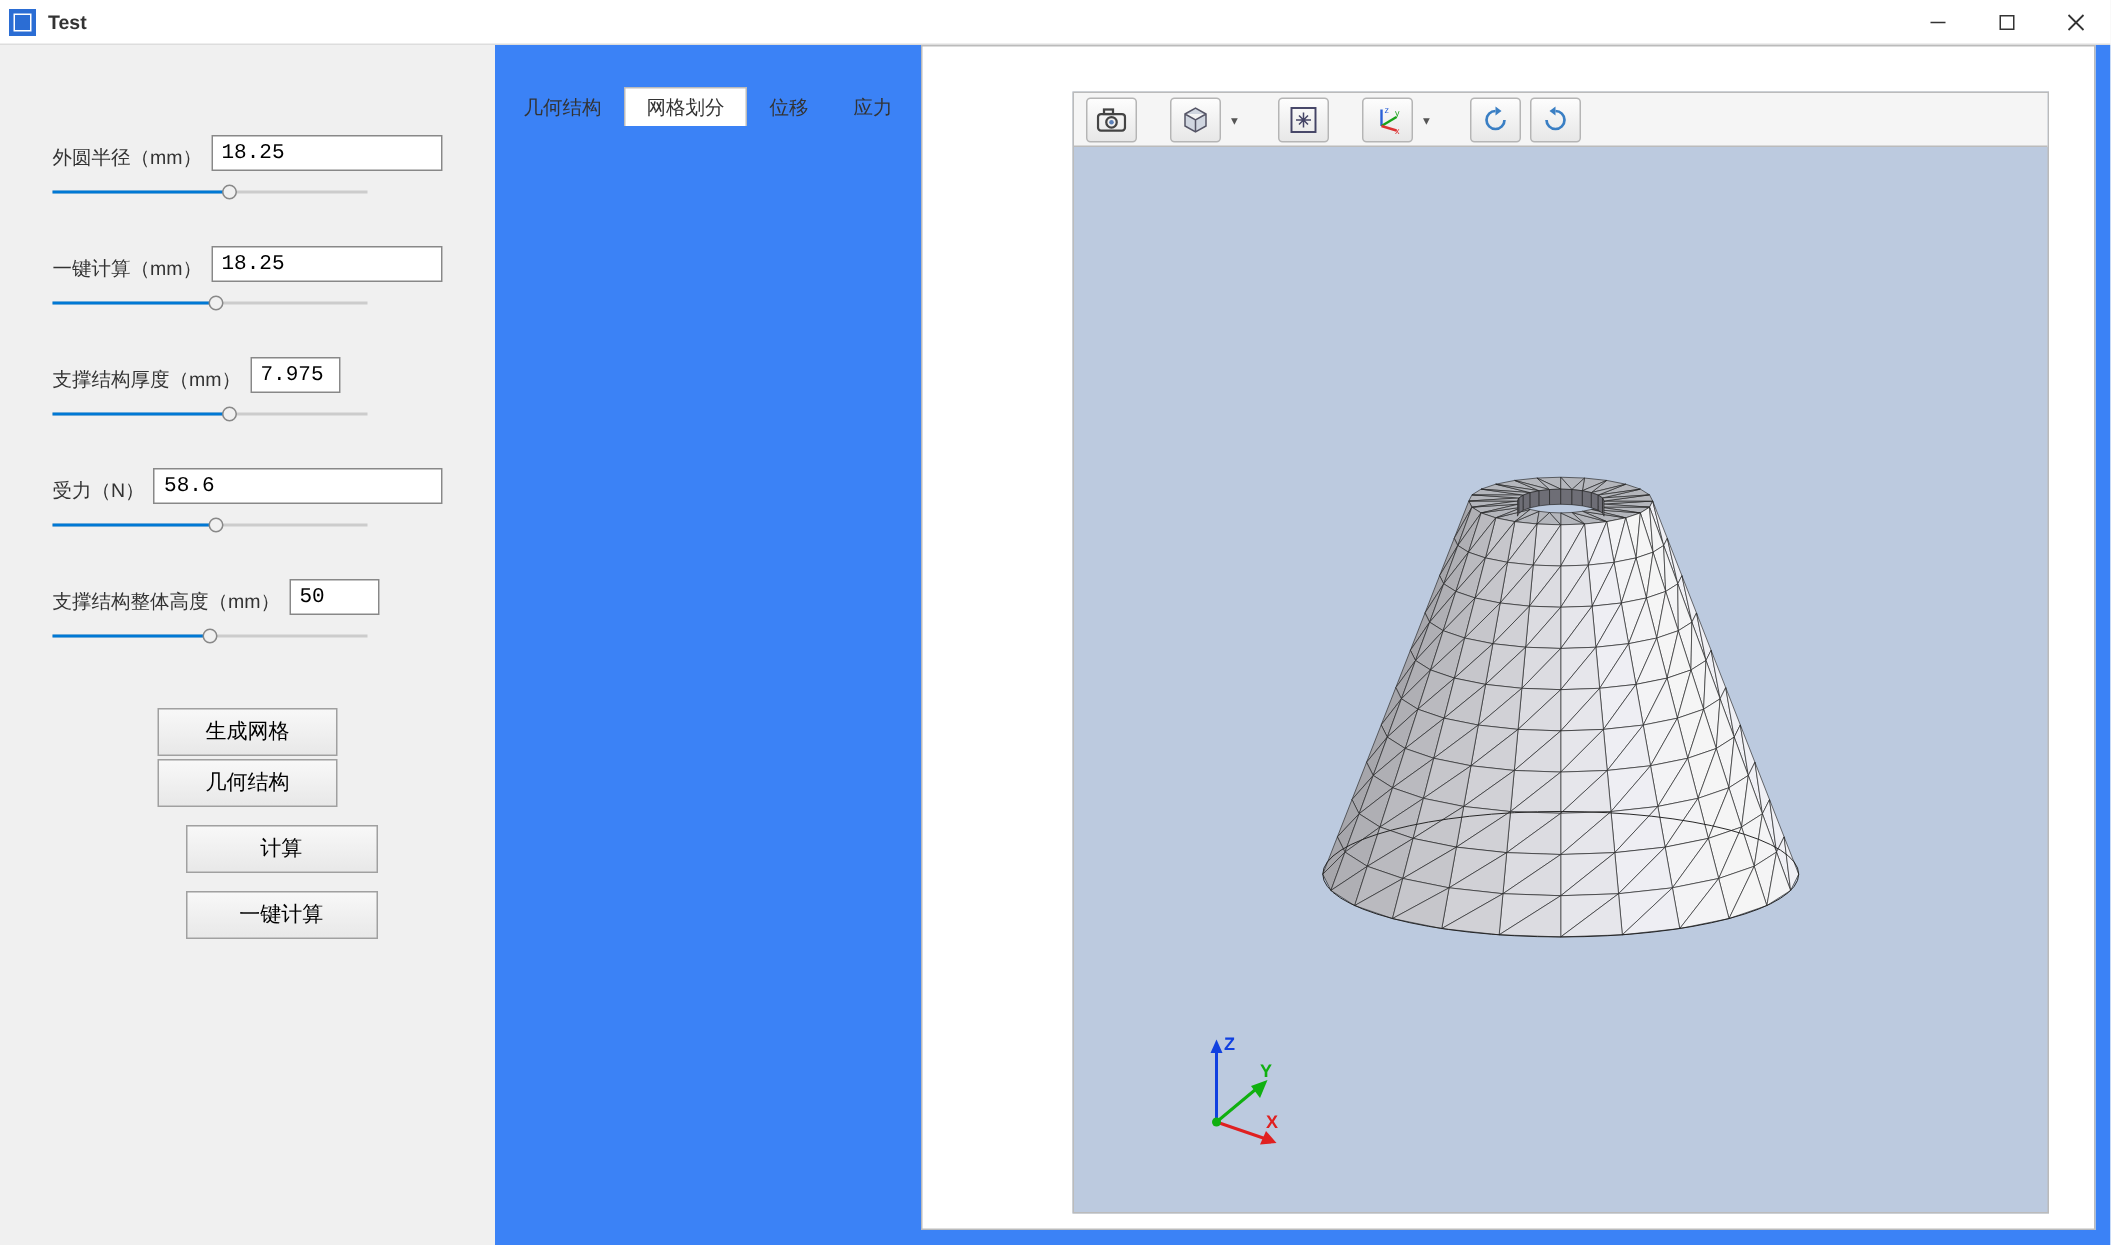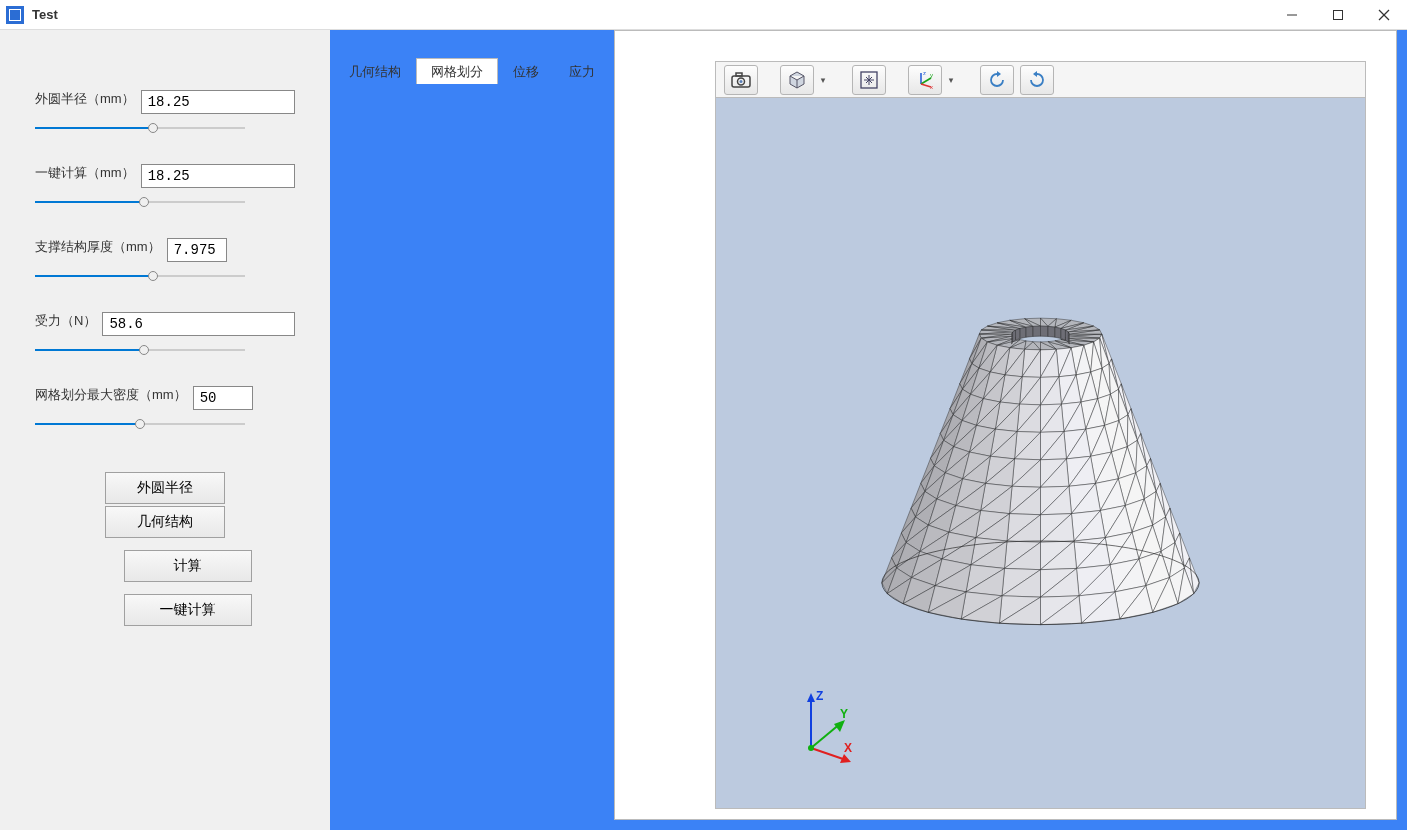--- a/index.html
+++ b/index.html
@@ -10,21 +10,21 @@
   .titlebar-icon::after { content:''; position:absolute; inset:3px; border:1.5px solid #fff; }
   .titlebar-title { font-size: 13px; color: #333; flex: 1; }
   .titlebar-buttons { display: flex; }
   .titlebar-btn { width: 46px; height: 30px; display:flex; align-items:center; justify-content:center; cursor: default; }
   .titlebar-btn svg { width: 12px; height: 12px; }
   
   .content { display: flex; height: calc(100% - 30px); }
   
   .sidebar { width: 330px; padding: 60px 35px 0 35px; background: #f0f0f0; }
   .param-group { margin-bottom: 28px; }
-  .param-row { display: flex; align-items: flex-start; gap: 6px; margin-bottom: 6px; }
+  .param-row { display: flex; align-items: flex-end; gap: 6px; margin-bottom: 6px; }
   .param-label { font-size: 13px; color: #333; white-space: nowrap; }
   .param-input { font-family: "Courier New", monospace; font-size: 14px; padding: 3px 6px; border: 1px solid #888; background: #fff; flex: 1; min-width: 50px; }
   .param-input-narrow { width: 60px; flex: none; }
   .slider-track { position: relative; height: 16px; width: 210px; }
   .slider-rail { position:absolute; top:7px; left:0; right:0; height:2px; background:#ccc; }
   .slider-fill { position:absolute; top:7px; left:0; height:2px; background:#0078d4; }
   .slider-thumb { position:absolute; top:3px; width:10px; height:10px; border-radius:50%; background:#f0f0f0; border:1px solid #888; transform: translateX(-5px); }
   
   .button-stack { margin-top: 40px; display:flex; flex-direction:column; align-items:center; gap:0; }
   .btn { width: 120px; height: 32px; background: linear-gradient(#f8f8f8,#e8e8e8); border:1px solid #a0a0a0; font-size:14px; cursor:default; margin-bottom: 2px; }
@@ -113,31 +113,31 @@
           <input class="param-input" value="58.6" style="">
         </div>
         <div class="slider-track">
           <div class="slider-rail"></div>
           <div class="slider-fill" style="width:52%"></div>
           <div class="slider-thumb" style="left:52%"></div>
         </div>
       </div>
       <div class="param-group">
         <div class="param-row">
-          <span class="param-label">网格划分最大密度（mm）</span>
+          <span class="param-label">支撑结构整体高度（mm）</span>
           <input class="param-input param-input-narrow" value="50" style="">
         </div>
         <div class="slider-track">
           <div class="slider-rail"></div>
           <div class="slider-fill" style="width:50%"></div>
           <div class="slider-thumb" style="left:50%"></div>
         </div>
       </div>
       <div class="button-stack">
-        <button class="btn ">外圆半径</button>
+        <button class="btn ">生成网格</button>
         <button class="btn ">几何结构</button>
         <button class="btn btn-wide">计算</button>
         <button class="btn btn-wide">一键计算</button>
       </div>
     </div>
 
   <div class="main">
     <div class="tabs" id="tabs">
         <div class="tab">几何结构</div>
         <div class="tab active">网格划分</div>

